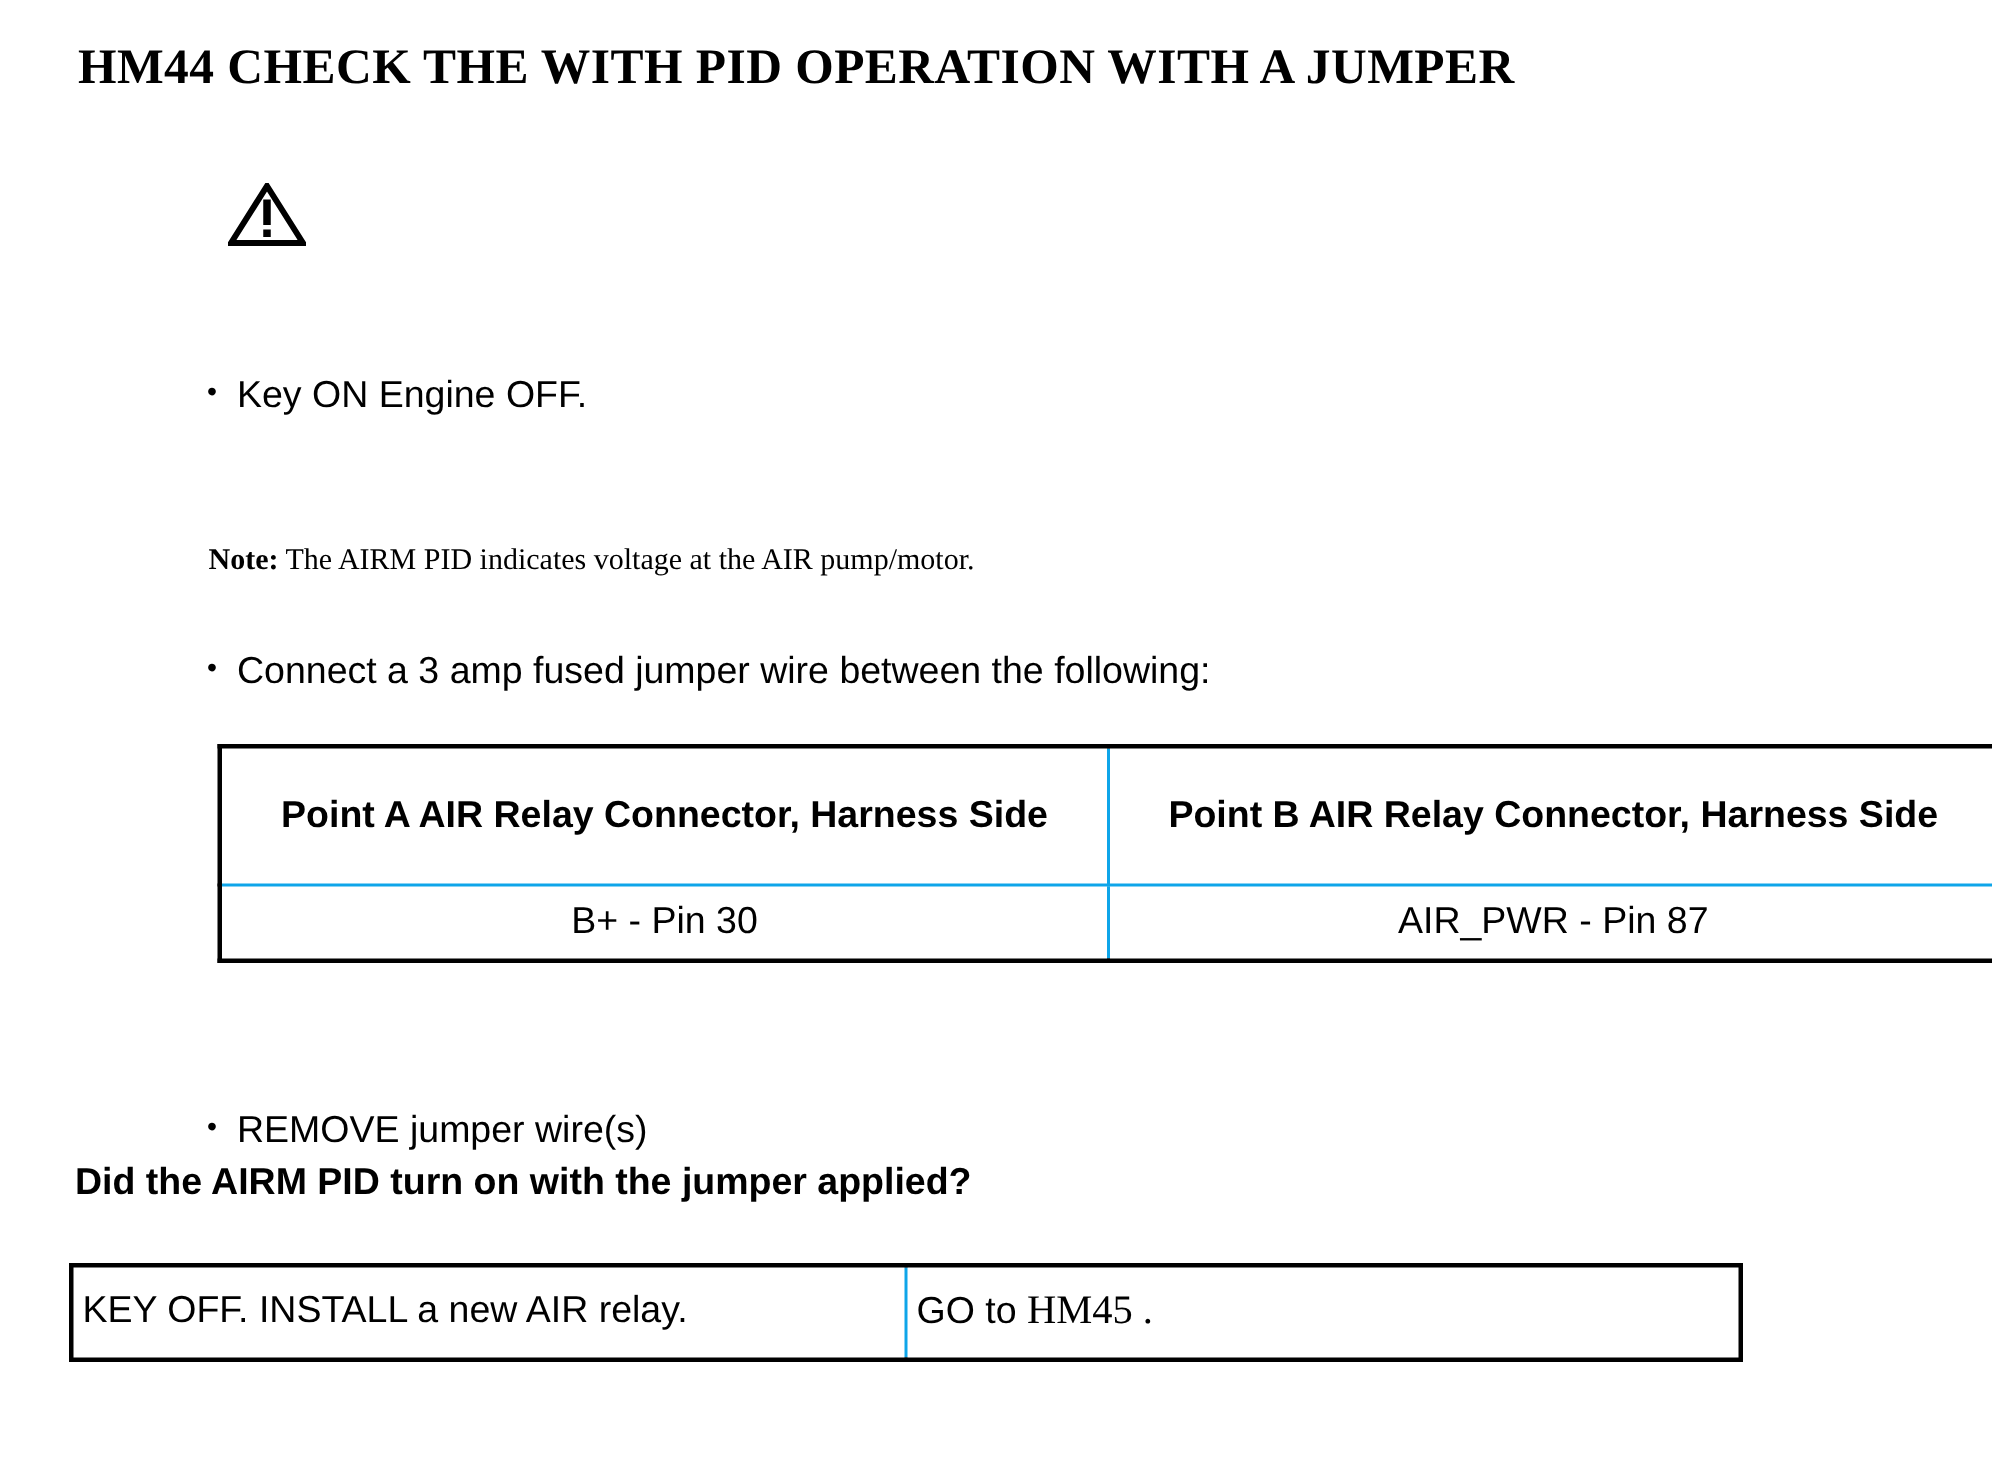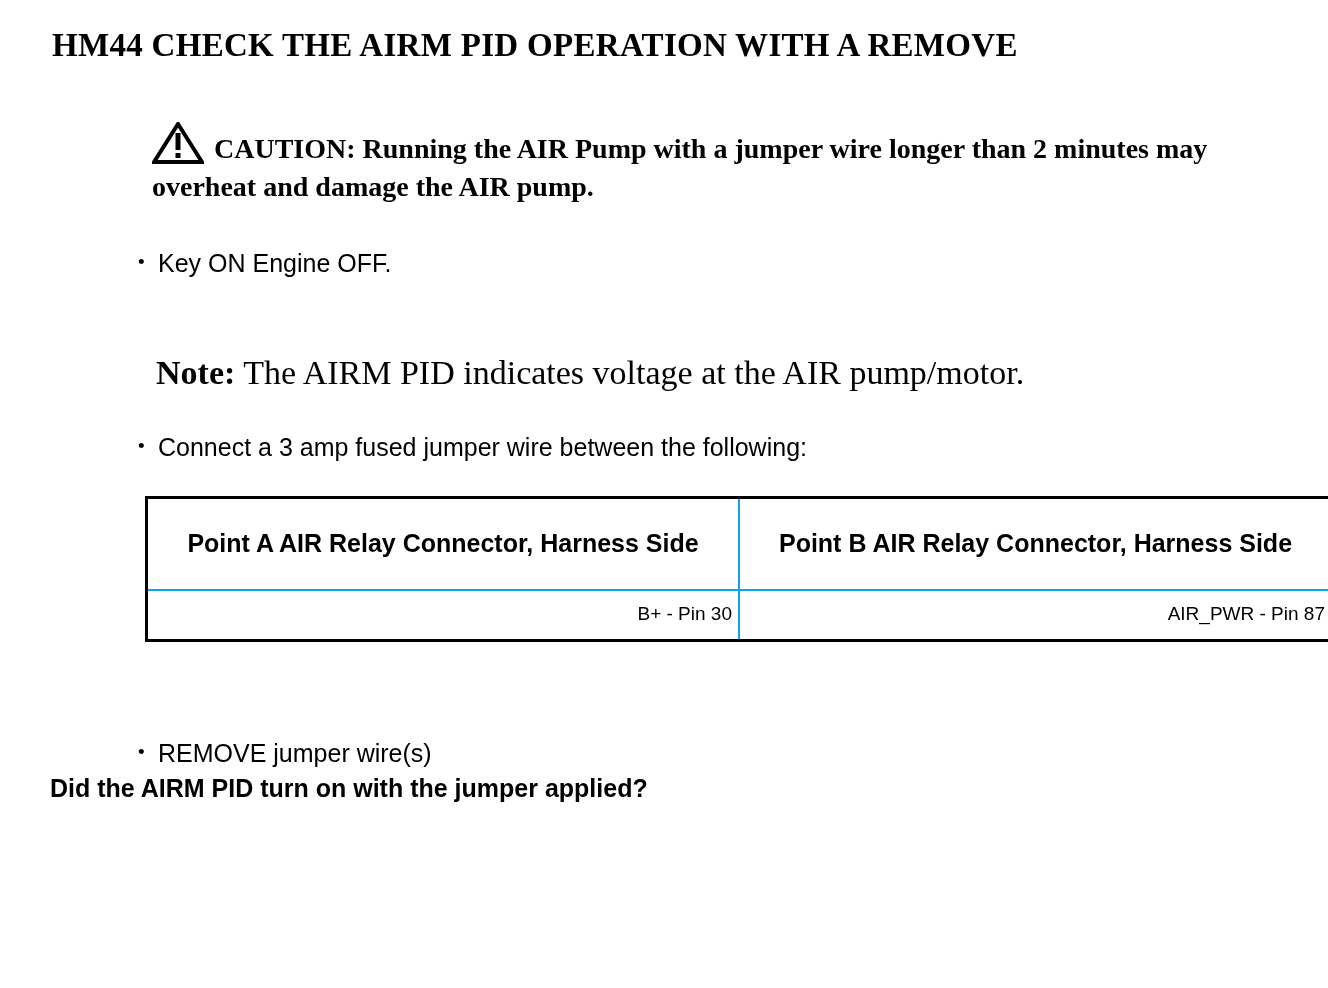--- a/index.html
+++ b/index.html
@@ -71,24 +71,24 @@
     font-size: 19px;
     line-height: 34px;
   }
   #bullets-top  { left: 136px; top: 246px; }
   #bullets-mid  { left: 136px; top: 430px; }
   #bullets-low  { left: 136px; top: 736px; }
 
   
   .note-line {
     position: absolute;
-    left: 156px;
+    left: 139px;
     top: 356px;
     font-family: "Liberation Serif", serif;
-    font-size: 34px;
+    font-size: 20px;
     line-height: 34px;
     white-space: nowrap;
   }
   .note-line .note-label { font-weight: bold; }
 
   
   .doc-table {
     position: absolute;
     border-collapse: collapse;
     table-layout: fixed;
@@ -109,22 +109,22 @@
   #jumper-table .th-cell {
     text-align: center;
     font-weight: bold;
     font-size: 25px;
     line-height: 31px;
     height: 80px;
     padding: 4px 16px 6px 16px;
     font-family: "Liberation Sans", sans-serif;
   }
   #jumper-table .td-cell {
-    text-align: right;
-    font-size: 19px;
+    text-align: center;
+    font-size: 25px;
     height: 42px;
     padding: 2px 6px 4px 6px;
     font-family: "Liberation Sans", sans-serif;
   }
 
   
   .question-line {
     position: absolute;
     left: 50px;
     top: 774px;
@@ -155,30 +155,30 @@
     font-family: "Liberation Sans", sans-serif;
   }
   #answer-table .serif-ref {
     font-family: "Liberation Serif", serif;
     font-size: 27px;
   }
 </style>
 </head>
 <body>
 
-<div class="page-title">HM44 CHECK THE AIRM PID OPERATION WITH A REMOVE</div>
+<div class="page-title">HM44 CHECK THE WITH PID OPERATION WITH A JUMPER</div>
 
 <div class="caution-block">
   <span class="warn-icon">
     <svg width="52" height="42" viewBox="0 0 52 42" aria-hidden="true">
       <polygon points="26,2 50,40 2,40" fill="none" stroke="#000" stroke-width="4"></polygon>
       <rect x="23.5" y="11" width="5" height="17" fill="#000"></rect>
       <rect x="23.5" y="31" width="5" height="5" fill="#000"></rect>
     </svg>
-  </span><span>CAUTION: Running the AIR Pump with a jumper wire longer than 2 minutes may overheat and damage the AIR pump.</span>
+  </span>
 </div>
 
 <ul class="bullet-list" id="bullets-top">
   <li>
     <span>Key ON Engine OFF.</span>
   </li>
 </ul>
 
 <div class="note-line">
   <span class="note-label">Note:</span>
@@ -207,14 +207,20 @@
 <ul class="bullet-list" id="bullets-low">
   <li>
     <span>REMOVE jumper wire(s)</span>
   </li>
 </ul>
 
 <div class="question-line">Did the AIRM PID turn on with the jumper applied?</div>
 
 <table class="doc-table" id="answer-table">
   <tbody>
+    <tr>
+      <td class="td-cell">KEY OFF. INSTALL a new AIR relay.</td>
+      <td class="td-cell">
+        <span>GO to </span><span class="serif-ref">HM45 .</span>
+      </td>
+    </tr>
   </tbody>
 </table>
 
 </body></html>

